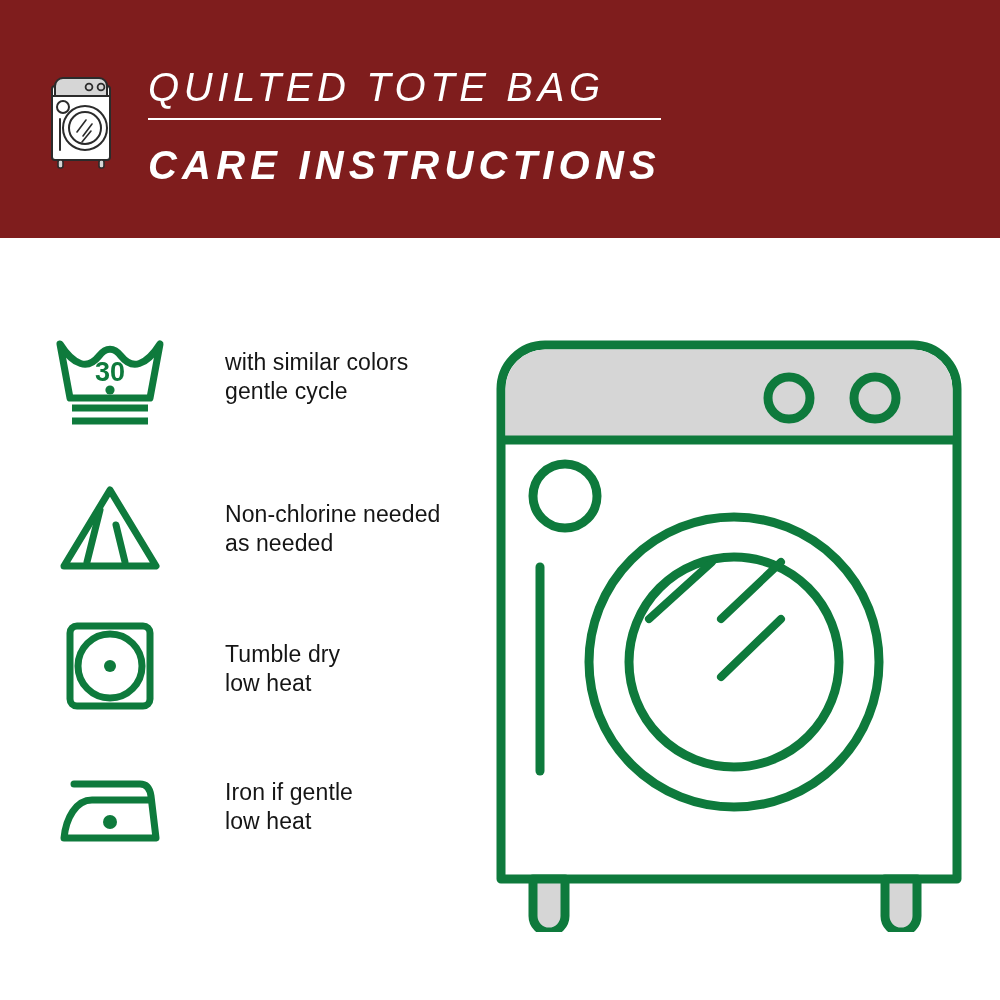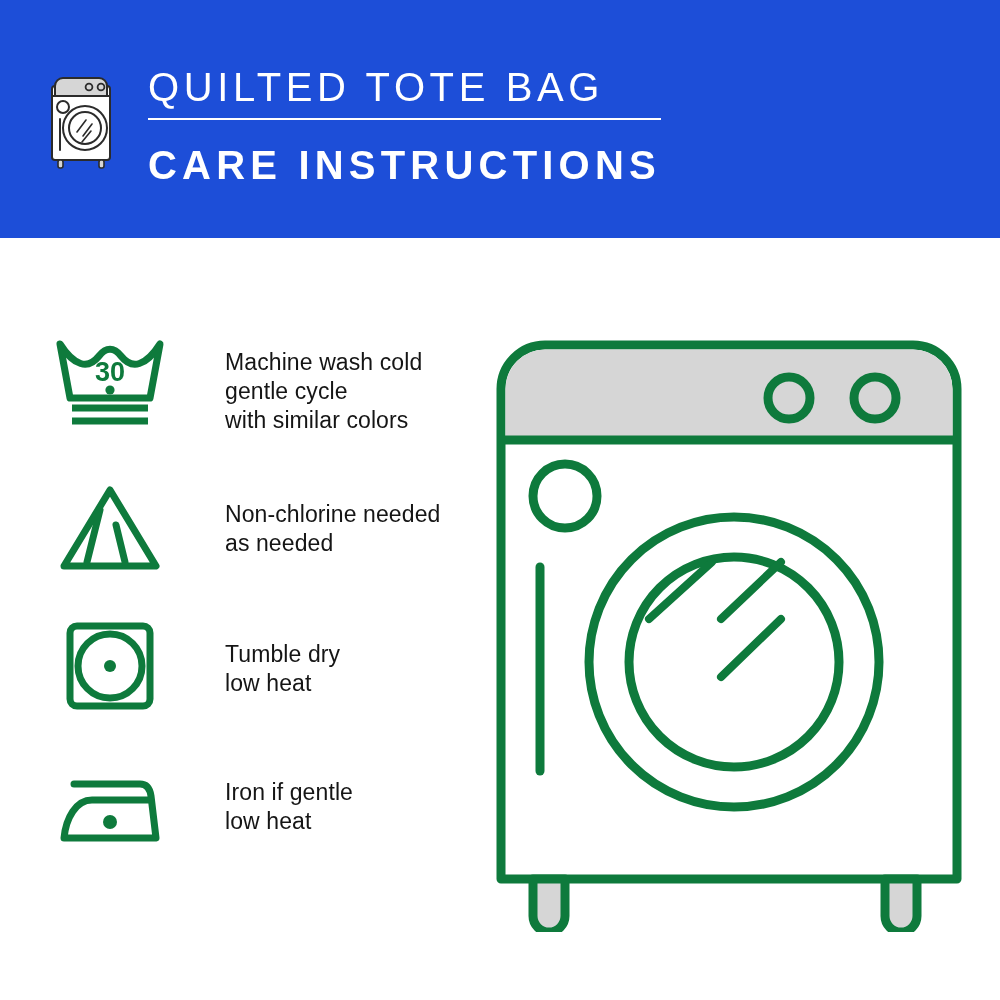--- a/index.html
+++ b/index.html
@@ -20,21 +20,22 @@
     background: #ffffff;
   }
 
   
   #header {
     position: absolute;
     left: 0;
     top: 0;
     width: 1000px;
     height: 238px;
-    background: #1d4ed8;
+    background: #7f1d1d;
+    font-style: italic;
   }
   #header-inner {
     position: absolute;
     left: 44px;
     top: 62px;
     display: flex;
     align-items: flex-start;
   }
   #brand-icon {
     width: 82px;
@@ -173,23 +174,22 @@
 
           <text x="56" y="45" font-family="'Liberation Sans', sans-serif" font-size="27" font-weight="700" fill="#0E7A3C" text-anchor="middle">30</text>
 
           <circle cx="56" cy="54" r="4.6" fill="#0E7A3C"></circle>
 
           <line x1="18" y1="72" x2="94" y2="72" stroke="#0E7A3C" stroke-width="7" stroke-linecap="butt"></line>
           <line x1="18" y1="85" x2="94" y2="85" stroke="#0E7A3C" stroke-width="7" stroke-linecap="butt"></line>
         </svg>
       </div>
       <div class="care-text">
-        <span class="line">Machine wash cold</span>
+        <span class="line">with similar colors</span>
         <span class="line">gentle cycle</span>
-        <span class="line">with similar colors</span>
       </div>
     </div>
 
     <div class="care-row">
       <div class="care-symbol">
         <svg width="112" height="96" viewBox="0 0 112 96" style="margin-top:4px;">
           <path d="M56 10 L 102 86 L 10 86 Z" fill="none" stroke="#0E7A3C" stroke-width="7" stroke-linejoin="round"></path>
           <line x1="46" y1="30" x2="33" y2="82" stroke="#0E7A3C" stroke-width="7" stroke-linecap="round"></line>
           <line x1="62" y1="45" x2="71" y2="82" stroke="#0E7A3C" stroke-width="7" stroke-linecap="round"></line>
         </svg>

